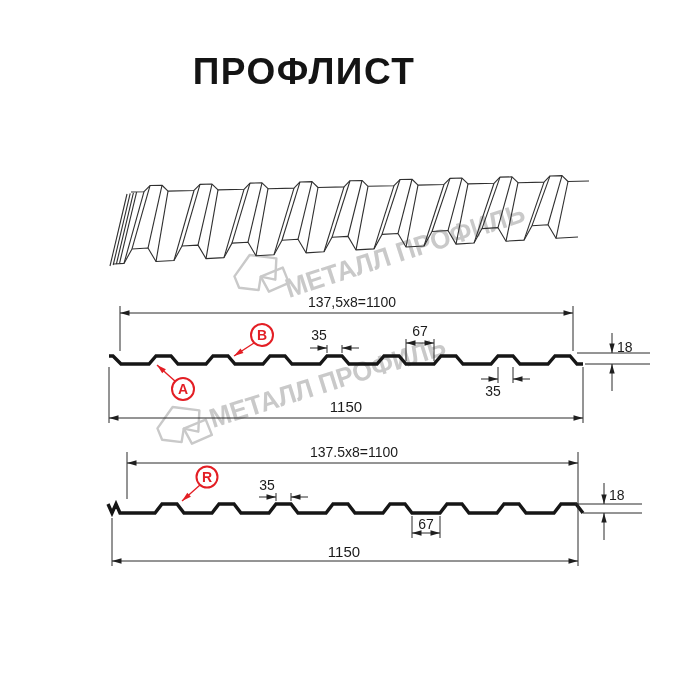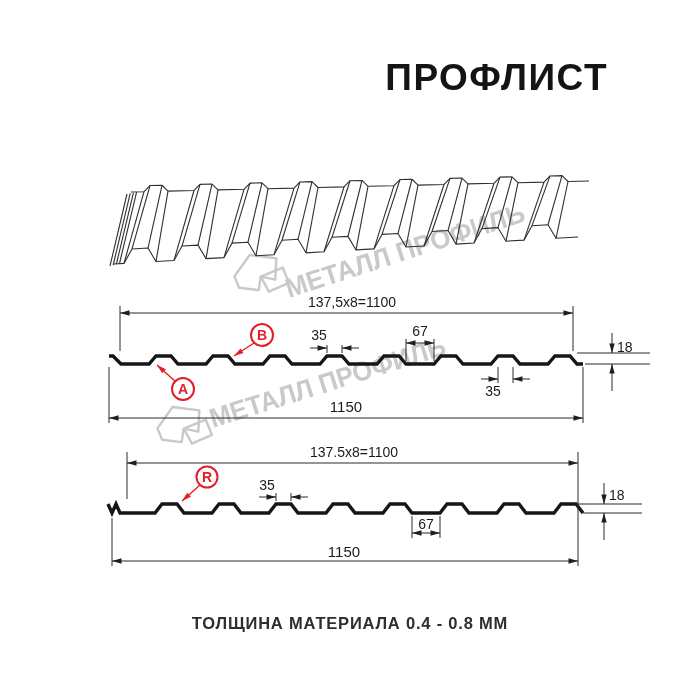--- a/index.html
+++ b/index.html
@@ -1,18 +1,18 @@
 <!DOCTYPE html>
 <html><head>
 <meta charset="utf-8">
 <style>
   html,body{margin:0;padding:0;background:#ffffff;}
   #stage{position:relative;width:700px;height:700px;background:#fff;overflow:hidden;
          font-family:"Liberation Sans",sans-serif;}
-  .page-title{position:absolute;top:57px;left:0;width:608px;text-align:right;
+  .page-title{position:absolute;top:51px;left:0;width:608px;text-align:center;
     font-size:37px;font-weight:800;letter-spacing:1.5px;color:#141414;}
   .page-subtitle{position:absolute;top:100px;left:0;width:700px;text-align:center;
     font-size:18px;font-weight:700;letter-spacing:1.5px;color:#1a1a1a;}
   .page-footer{position:absolute;top:614px;left:0;width:700px;text-align:center;
     font-size:16.5px;font-weight:700;letter-spacing:0.8px;color:#2e2e2e;}
   svg{position:absolute;top:0;left:0;}
   .ln{stroke:var(--line,#2a2a2a);stroke-width:1;fill:none;}
   .sheet{stroke:#2f2f2f;stroke-width:1.1;fill:none;stroke-linejoin:round;}
   .thick{stroke:#161616;stroke-width:3.4;fill:none;stroke-linejoin:miter;}
   .dim{font-family:"Liberation Sans",sans-serif;font-size:14px;fill:#1b1b1b;}
@@ -183,14 +183,13 @@
       <text class="dim" text-anchor="middle" x="354" y="457">137.5x8=1100</text>
       <text class="dim" text-anchor="middle" x="267" y="490">35</text>
       <text class="dim" text-anchor="middle" x="426" y="529">67</text>
       <text class="dim" x="609" y="500">18</text>
       <text class="dim-b" text-anchor="middle" x="344" y="557">1150</text>
       <circle class="redc" cx="207" cy="477" r="10.5"></circle>
       <text class="redt" text-anchor="middle" x="207" y="482">R</text>
     </g>
   </svg>
 
-  <div class="page-footer">ТОЛЩИНА МАТЕРИАЛА 0.4 - 0.8 ММ</div>
 </div>
 
 </body></html>

